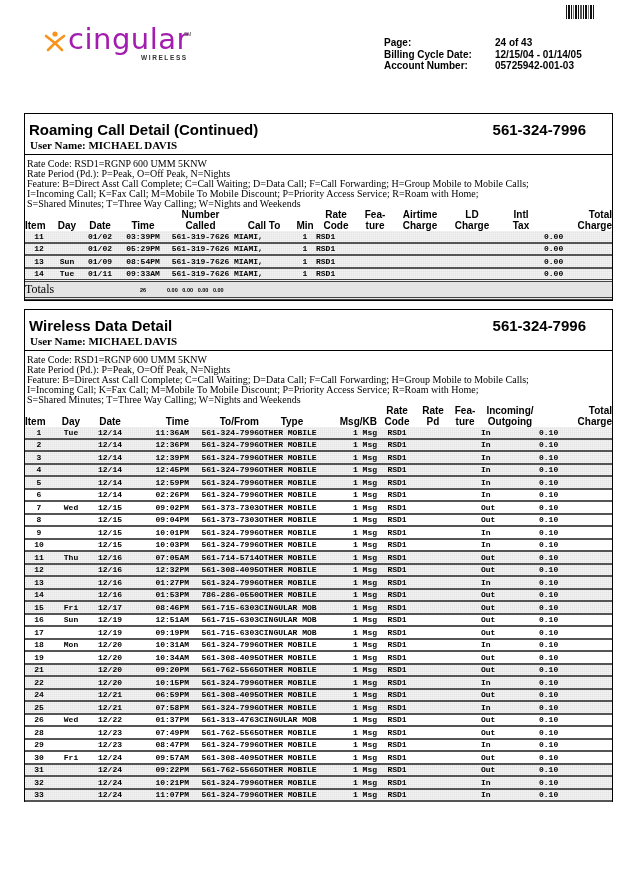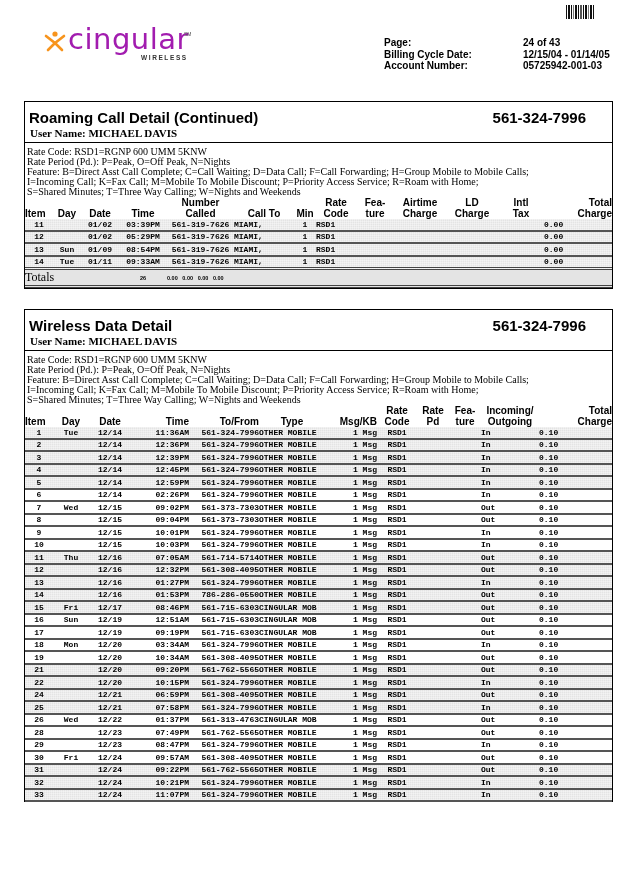--- a/index.html
+++ b/index.html
@@ -8,21 +8,21 @@
   
   .barcode { position: absolute; left: 566px; top: 5px; height: 14px; display: flex; gap: 1px; }
   .barcode span { display: block; height: 14px; background: #111; }
   .logo { position: absolute; left: 44px; top: 25px; width: 150px; height: 36px; }
   .logo .x { position: absolute; left: 0; top: 5px; width: 22px; height: 22px; }
   .logo .word { position: absolute; left: 24px; top: -3px; font-family: "DejaVu Sans", sans-serif; font-size: 29px; letter-spacing: 0.5px; color: #a21caf; }
   .logo .tm { position: absolute; left: 140px; top: 6px; font-size: 5px; color: #555; }
   .logo .wireless { position: absolute; left: 97px; top: 29px; font-size: 6.5px; font-weight: bold; letter-spacing: 1.6px; color: #333; }
 
   .acct { position: absolute; left: 384px; top: 37px; font-size: 10px; line-height: 11.5px; }
-  .acct .row { display: flex; gap: 28px; }
+  .acct .row { display: flex; }
   .acct .lbl { width: 111px; font-weight: bold; }
   .acct .val { font-weight: bold; }
 
   
   .section { position: absolute; left: 24px; width: 587px; border: 1px solid #000; }
   .sec-head { height: 40px; border-bottom: 1px solid #000; position: relative; }
   .sec-title { position: absolute; left: 4px; top: 7px; font-size: 15px; font-weight: bold; }
   .sec-phone { position: absolute; right: 26px; top: 7px; font-size: 15px; font-weight: bold; }
   .sec-user { position: absolute; left: 5px; top: 25px; font-family: "Liberation Serif", serif; font-size: 11px; font-weight: bold; }
   .legend { font-family: "Liberation Serif", serif; font-size: 10px; line-height: 10px; padding: 4px 0 0 2px; }
@@ -80,21 +80,21 @@
   <div class="row">
     <span class="lbl">Billing Cycle Date:</span>
     <span class="val">12/15/04 - 01/14/05</span>
   </div>
   <div class="row">
     <span class="lbl">Account Number:</span>
     <span class="val">05725942-001-03</span>
   </div>
 </div>
 
-<div class="section" style="top:101px;">
+<div class="section" style="top:113px;">
   <div class="sec-head">
     <span class="sec-title">Roaming Call Detail (Continued)</span>
     <span class="sec-phone">561-324-7996</span>
     <span class="sec-user">User Name: MICHAEL DAVIS</span>
   </div>
   <div class="legend">
     <div>Rate Code: RSD1=RGNP 600 UMM 5KNW</div>
     <div>Rate Period (Pd.): P=Peak, O=Off Peak, N=Nights</div>
     <div>Feature: B=Direct Asst Call Complete; C=Call Waiting; D=Data Call; F=Call Forwarding; H=Group Mobile to Mobile Calls;</div>
     <div>I=Incoming Call; K=Fax Call; M=Mobile To Mobile Discount; P=Priority Access Service; R=Roam with Home;</div>
@@ -561,21 +561,21 @@
           <td class="c">RSD1</td>
           <td class="c"></td>
           <td class="c"></td>
           <td class="l">Out</td>
           <td class="l">0.10</td>
         </tr>
         <tr class="">
           <td class="c">18</td>
           <td class="c">Mon</td>
           <td class="c">12/20</td>
-          <td class="r">03:34AM</td>
+          <td class="r">10:31AM</td>
           <td class="r">561-324-7996</td>
           <td class="l">OTHER MOBILE</td>
           <td class="r">1 Msg</td>
           <td class="c">RSD1</td>
           <td class="c"></td>
           <td class="c"></td>
           <td class="l">In</td>
           <td class="l">0.10</td>
         </tr>
         <tr class="">

